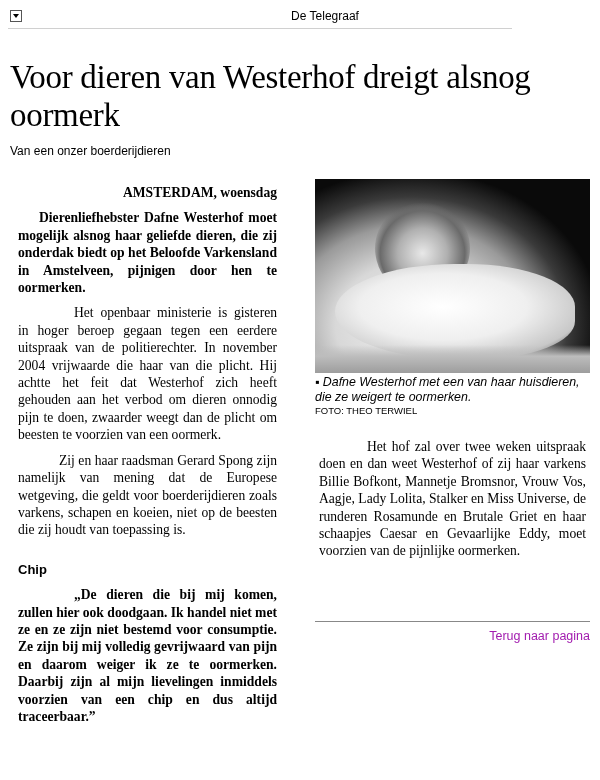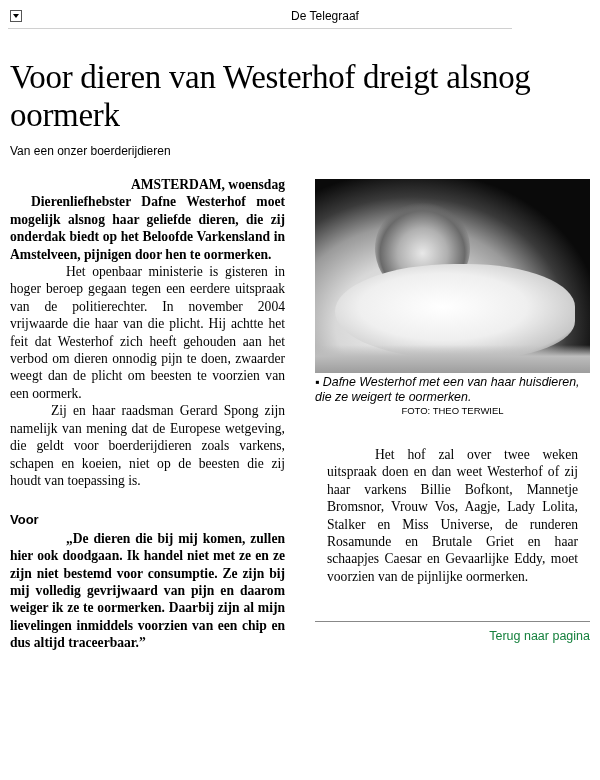--- a/index.html
+++ b/index.html
@@ -5,57 +5,57 @@
   html, body { margin: 0; padding: 0; background: #ffffff; }
   body { width: 600px; height: 780px; position: relative; overflow: hidden; color: #000; }
   .topbar { position: absolute; left: 0; top: 0; width: 520px; height: 30px; }
   .dropdown-btn { position: absolute; left: 10px; top: 10px; width: 12px; height: 12px; border: 1px solid #555; box-sizing: border-box; background: #fff; cursor: pointer; }
   .dropdown-btn::after { content: ""; position: absolute; left: 2px; top: 3px; border-left: 3px solid transparent; border-right: 3px solid transparent; border-top: 4px solid #000; }
   .site-title { position: absolute; left: 0; width: 600px; top: 9px; text-align: center; font-family: "Liberation Sans", sans-serif; font-size: 12px; padding-left: 50px; box-sizing: border-box; }
   .topline { position: absolute; left: 8px; right: 8px; top: 28px; height: 1px; background: #d0d0d0; }
   .headline { position: absolute; left: 10px; top: 58px; width: 580px; margin: 0; font-family: "Liberation Serif", serif; font-weight: normal; font-size: 33px; line-height: 38px; letter-spacing: -0.3px; }
   .byline { position: absolute; left: 10px; top: 144px; font-family: "Liberation Sans", sans-serif; font-size: 12px; }
   .col-left { position: absolute; left: 10px; top: 176px; width: 275px; font-family: "Liberation Serif", serif; font-size: 13.6px; line-height: 17.4px; text-align: justify; }
-  .col-left p { margin: 0; }
+  .col-left p { margin: 8px; }
   .dateline { text-align: right; font-weight: bold; }
   .lead { font-weight: bold; text-indent: 21px; }
   .ind1 { text-indent: 56px; }
   .ind2 { text-indent: 61px; margin-top: 4px !important; }
   .ind3 { text-indent: 41px; margin-top: 0 !important; }
   .subhead { font-family: "Liberation Sans", sans-serif; font-weight: bold; font-size: 13px; margin-top: 22px !important; margin-bottom: 1px !important; }
   .quote { font-weight: bold; text-indent: 56px; }
   .photo { position: absolute; left: 315px; top: 179px; width: 275px; height: 194px; background: radial-gradient(ellipse at 35% 75%, #f0f0f0 0%, #d8d8d8 30%, #9a9a9a 48%, #3a3a3a 62%, #0a0a0a 75%); overflow: hidden; }
   .photo .hair { position: absolute; left: 60px; top: 22px; width: 95px; height: 95px; border-radius: 50%; background: radial-gradient(circle at 50% 55%, #e8e8e8 0%, #b0b0b0 35%, #6a6a6a 60%, transparent 72%); }
   .photo .pig { position: absolute; left: 20px; top: 85px; width: 240px; height: 95px; border-radius: 50% 45% 40% 50%; background: radial-gradient(ellipse at 45% 45%, #ffffff 0%, #efefef 45%, #c8c8c8 75%, transparent 90%); }
   .photo .straw { position: absolute; left: 0; bottom: 0; width: 100%; height: 28px; background: linear-gradient(180deg, transparent 0%, #bdbdbd 40%, #9d9d9d 100%); }
   .caption { position: absolute; left: 315px; top: 375px; width: 275px; font-family: "Liberation Sans", sans-serif; font-style: italic; font-size: 12.4px; line-height: 15px; }
-  .credit { position: absolute; left: 315px; top: 405px; width: 275px; text-align: center; font-family: "Liberation Sans", sans-serif; font-size: 9.5px; }
+  .credit { position: absolute; left: 315px; top: 405px; width: 275px; text-align: left; font-family: "Liberation Sans", sans-serif; font-size: 9.5px; }
   .col-right { position: absolute; left: 315px; top: 434px; width: 275px; font-family: "Liberation Serif", serif; font-size: 13.6px; line-height: 17.4px; text-align: justify; }
-  .col-right p { margin: 12px; text-indent: 48px; }
+  .col-right p { margin: 4px; text-indent: 48px; }
   .rule { position: absolute; left: 315px; top: 621px; width: 275px; height: 1px; background: #888; }
-  .back-link { position: absolute; left: 315px; width: 275px; top: 629px; text-align: right; font-family: "Liberation Sans", sans-serif; font-size: 12.5px; color: #15803d; text-decoration: none; cursor: pointer; display: block; }
+  .back-link { position: absolute; left: 315px; width: 275px; top: 629px; text-align: right; font-family: "Liberation Sans", sans-serif; font-size: 12.5px; color: #a21caf; text-decoration: none; cursor: pointer; display: block; }
 </style>
 </head>
 <body>
 
 <div class="topbar">
   <div class="dropdown-btn"></div>
   <div class="site-title">De Telegraaf</div>
   <div class="topline"></div>
 </div>
 
 <h1 class="headline">Voor dieren van Westerhof dreigt alsnog oormerk</h1>
 <div class="byline">Van een onzer boerderijdieren</div>
 
 <div class="col-left">
   <p class="dateline">AMSTERDAM, woensdag</p>
   <p class="lead">Dierenliefhebster Dafne Westerhof moet mogelijk alsnog haar geliefde dieren, die zij onderdak biedt op het Beloofde Varkensland in Amstelveen, pijnigen door hen te oormerken.</p>
   <p class="ind1">Het openbaar ministerie is gisteren in hoger beroep gegaan tegen een eerdere uitspraak van de politierechter. In november 2004 vrijwaarde die haar van die plicht. Hij achtte het feit dat Westerhof zich heeft gehouden aan het verbod om dieren onnodig pijn te doen, zwaarder weegt dan de plicht om beesten te voorzien van een oormerk.</p>
   <p class="ind3">Zij en haar raadsman Gerard Spong zijn namelijk van mening dat de Europese wetgeving, die geldt voor boerderijdieren zoals varkens, schapen en koeien, niet op de beesten die zij houdt van toepassing is.</p>
-  <p class="subhead">Voor</p>
+  <p class="subhead">Chip</p>
   <p class="quote">„De dieren die bij mij komen, zullen hier ook doodgaan. Ik handel niet met ze en ze zijn niet bestemd voor consumptie. Ze zijn bij mij volledig gevrijwaard van pijn en daarom weiger ik ze te oormerken. Daarbij zijn al mijn lievelingen inmiddels voorzien van een chip en dus altijd traceerbaar.”</p>
 </div>
 
 <div class="photo">
   <div class="hair"></div>
   <div class="pig"></div>
   <div class="straw"></div>
 </div>
 <div class="caption">▪ Dafne Westerhof met een van haar huisdieren, die ze weigert te oormerken.</div>
 <div class="credit">FOTO: THEO TERWIEL</div>

